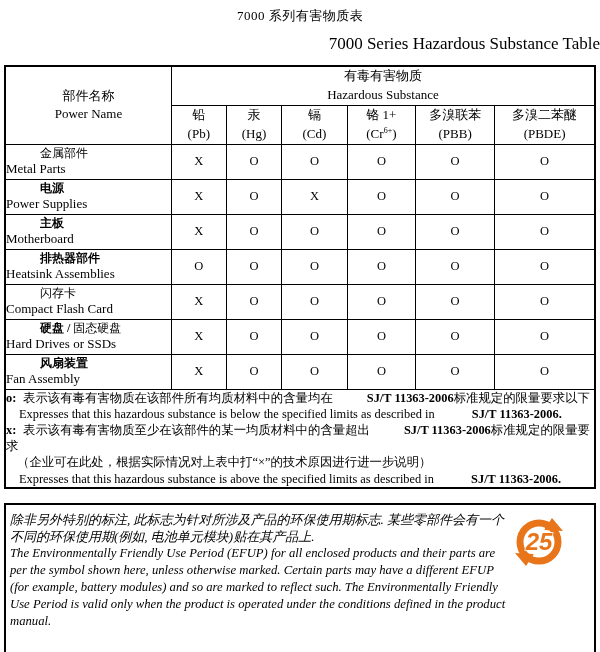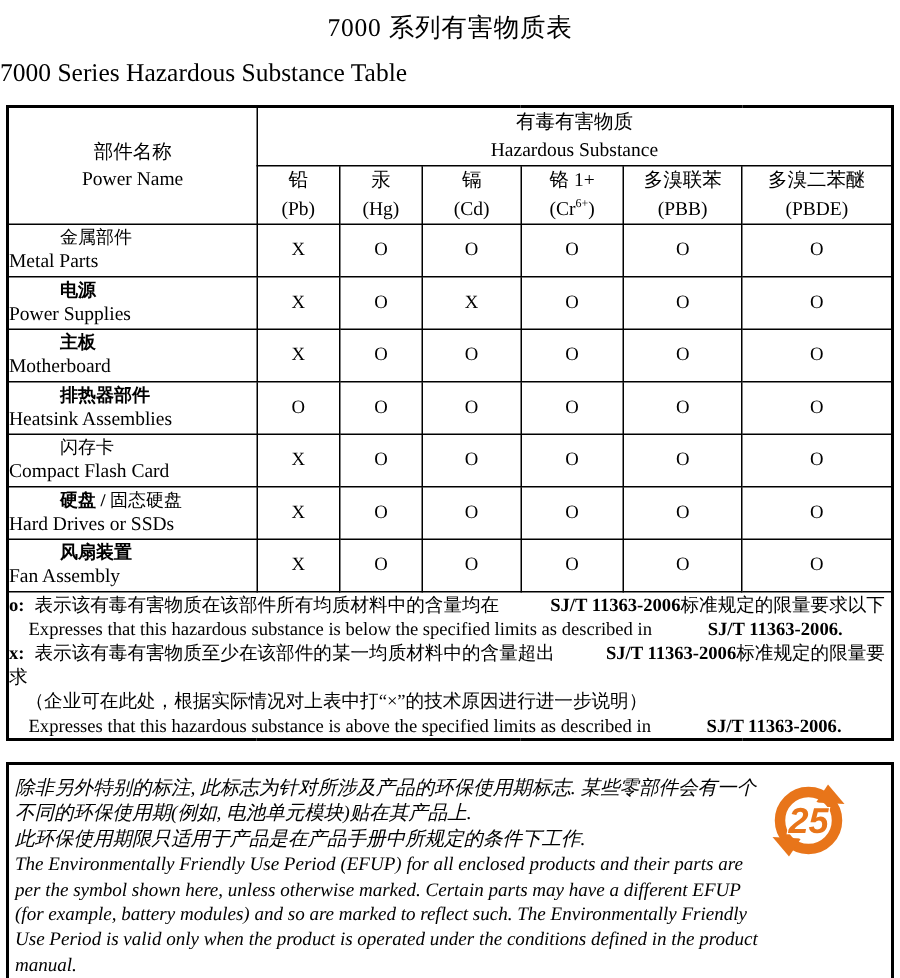--- a/index.html
+++ b/index.html
@@ -4,22 +4,22 @@
 <style>
   :root { --efup-orange: #e8751a; }
   * { box-sizing: border-box; }
   html, body { margin: 0; padding: 0; }
   body {
     width: 600px; height: 652px;
     background: #fff; color: #000;
     font-family: "Liberation Serif", serif;
     overflow: hidden;
   }
-  .title-zh { text-align: center; font-size: 17px; margin-top: 7px; letter-spacing: 0.5px; }
-  .title-en { text-align: left; font-size: 17px; margin-top: 9px; }
+  .title-zh { text-align: center; font-size: 13px; margin-top: 7px; letter-spacing: 0.5px; }
+  .title-en { text-align: right; font-size: 17px; margin-top: 9px; }
 
   table.hs {
     width: 592px; margin: 11px 4px 0 4px;
     border-collapse: collapse;
     border: 2px solid #000;
     table-layout: fixed;
   }
   table.hs td { border: 1px solid #000; padding: 0; }
   .phead, .shead, .chead { text-align: center; font-size: 13px; line-height: 1.3; }
   .phead div, .shead div, .chead div { padding: 1px 0; }
@@ -223,21 +223,20 @@
           <span>Expresses that this hazardous substance is above the specified limits as described in </span><span class="b">SJ/T 11363-2006.</span>
         </div>
       </td>
     </tr>
   </tbody>
 </table>
 
 <div class="efup-box">
   <div class="zh-line">除非另外特别的标注, 此标志为针对所涉及产品的环保使用期标志.  某些零部件会有一个</div>
   <div class="zh-line">不同的环保使用期(例如, 电池单元模块)贴在其产品上.</div>
-  <div class="zh-line">此环保使用期限只适用于产品是在产品手册中所规定的条件下工作.</div>
   <p class="en-para">The Environmentally Friendly Use Period (EFUP) for all enclosed products and their parts are per the symbol shown here, unless otherwise marked.  Certain parts may have a different EFUP (for example, battery modules) and so are marked to reflect such.  The Environmentally Friendly Use Period is valid only when the product is operated under the conditions defined in the product manual.</p>
 
   <svg class="efup-logo" viewBox="0 0 50 50" width="50" height="50" xmlns="http://www.w3.org/2000/svg">
     <circle class="efup-ring" cx="25" cy="25" r="19"></circle>
     <polygon class="efup-arrow" points="38,1 49,14 30,13"></polygon>
     <polygon class="efup-arrow" points="12,49 1,36 20,37"></polygon>
     <circle class="efup-core" cx="25" cy="25" r="13.5"></circle>
     <text class="efup-num" x="25" y="33" text-anchor="middle">25</text>
   </svg>
 </div>

